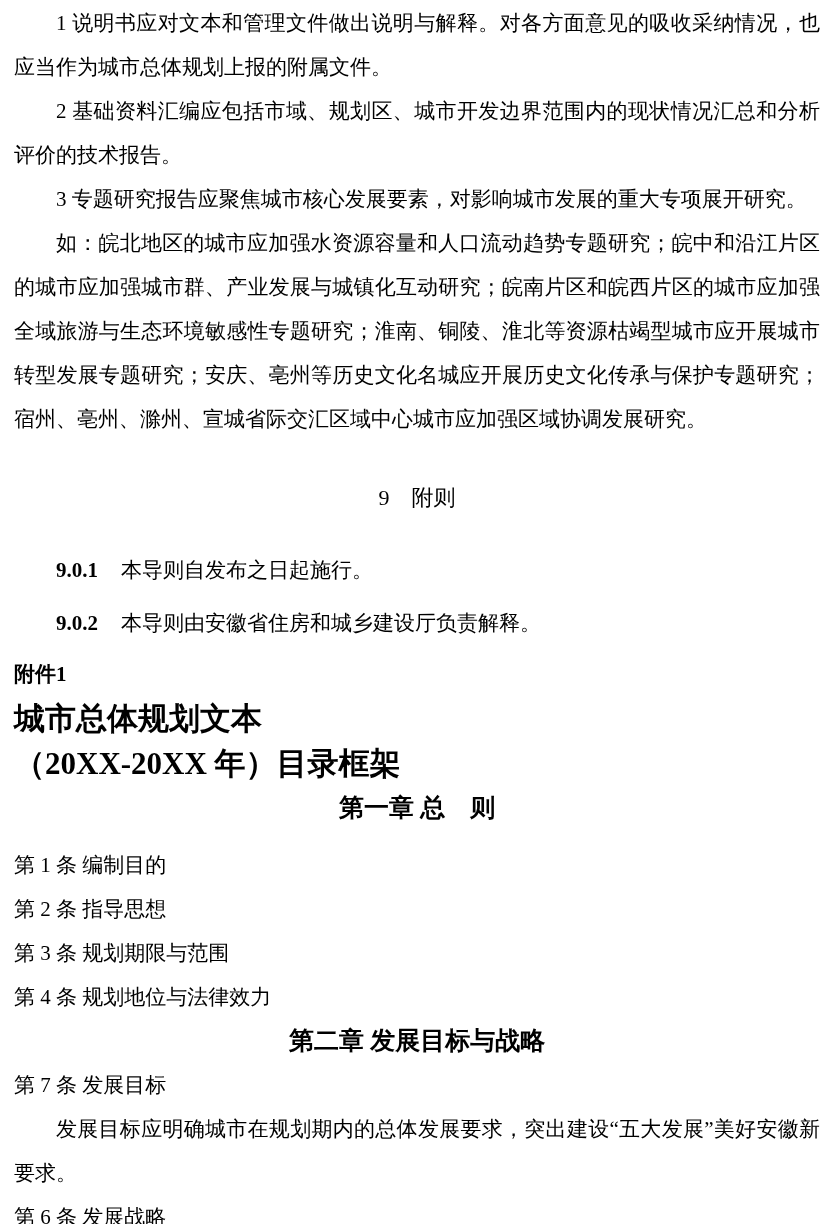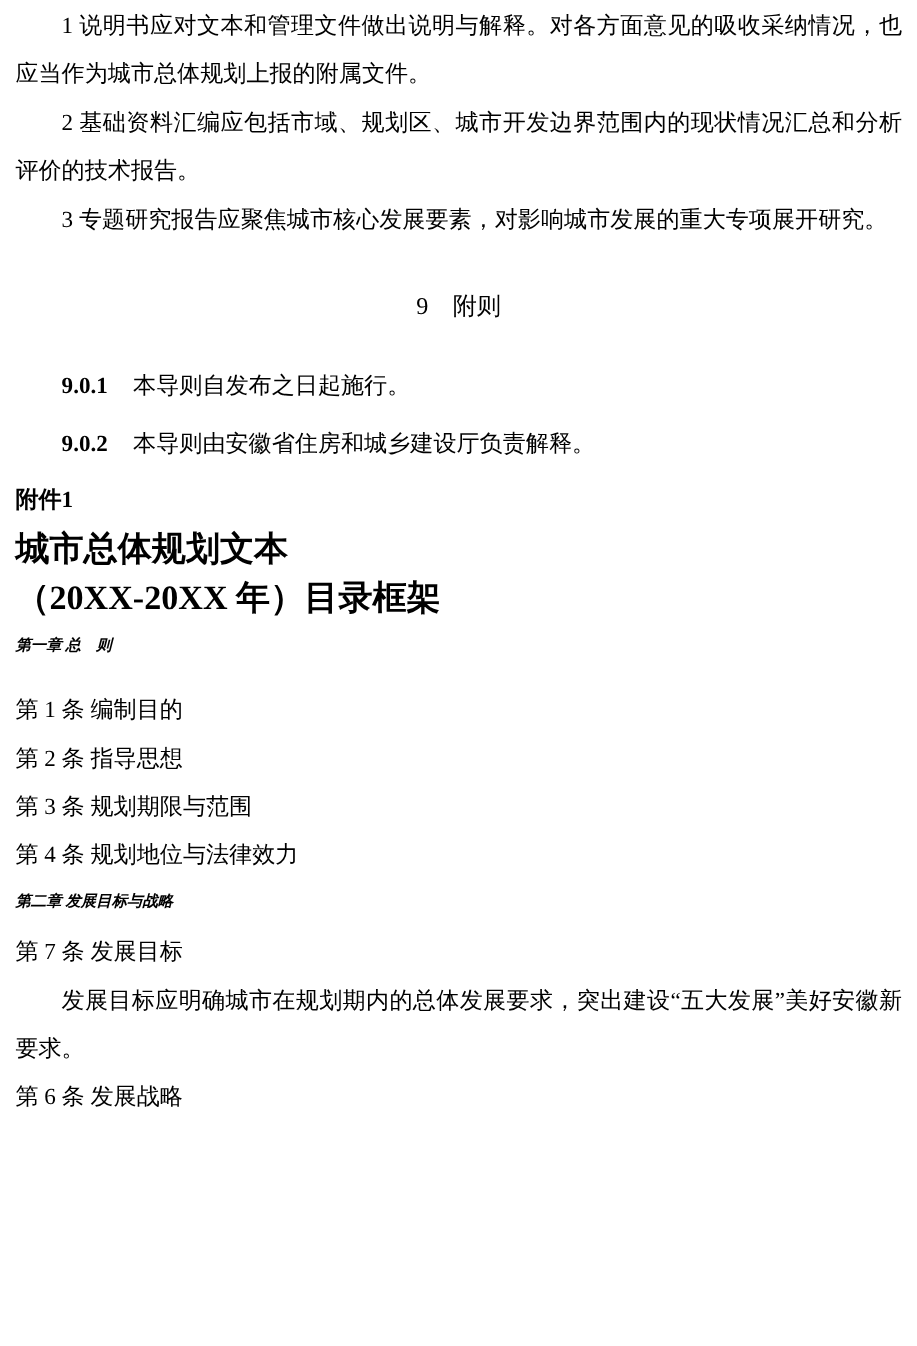--- a/index.html
+++ b/index.html
@@ -45,41 +45,41 @@
   }
   .doc-title {
     margin: 0;
     font-size: 31px;
     font-weight: bold;
     text-align: left;
     line-height: 45px;
   }
   .ch-heading {
     margin: 0;
-    font-size: 14px;
+    font-size: 25px;
     font-weight: bold;
-    text-align: left;
+    text-align: center;
     line-height: 44px;
-    font-style: italic;
   }
   .toc-item {
     margin: 0;
     font-size: 21px;
     line-height: 44px;
   }
   .toc-first { margin-top: 13px; }
 </style>
 </head>
 <body>
 
 <div class="page">
 
   <p class="body-p ti">1 说明书应对文本和管理文件做出说明与解释。对各方面意见的吸收采纳情况，也应当作为城市总体规划上报的附属文件。</p>
   <p class="body-p ti">2 基础资料汇编应包括市域、规划区、城市开发边界范围内的现状情况汇总和分析评价的技术报告。</p>
   <p class="body-p ti">3 专题研究报告应聚焦城市核心发展要素，对影响城市发展的重大专项展开研究。</p>
+  <p class="body-p ti">如：皖北地区的城市应加强水资源容量和人口流动趋势专题研究；皖中和沿江片区的城市应加强城市群、产业发展与城镇化互动研究；皖南片区和皖西片区的城市应加强全域旅游与生态环境敏感性专题研究；淮南、铜陵、淮北等资源枯竭型城市应开展城市转型发展专题研究；安庆、亳州等历史文化名城应开展历史文化传承与保护专题研究；宿州、亳州、滁州、宣城省际交汇区域中心城市应加强区域协调发展研究。</p>
 
   <p class="sec-heading">9　附则</p>
 
   <p class="article"><span class="art-num">9.0.1</span><span>本导则自发布之日起施行。</span></p>
 
   <p class="article"><span class="art-num">9.0.2</span><span>本导则由安徽省住房和城乡建设厅负责解释。</span></p>
 
   <p class="attach-label">附件1</p>
 
   <p class="doc-title">城市总体规划文本</p>

